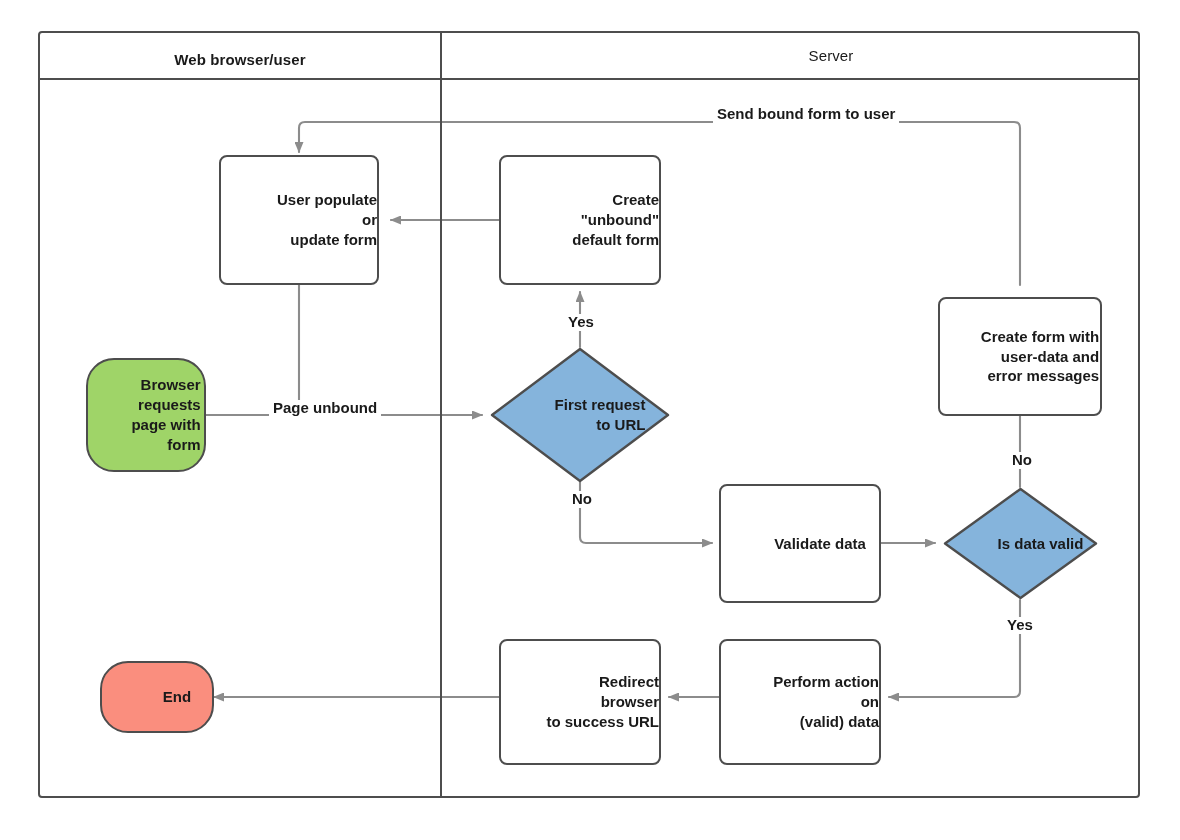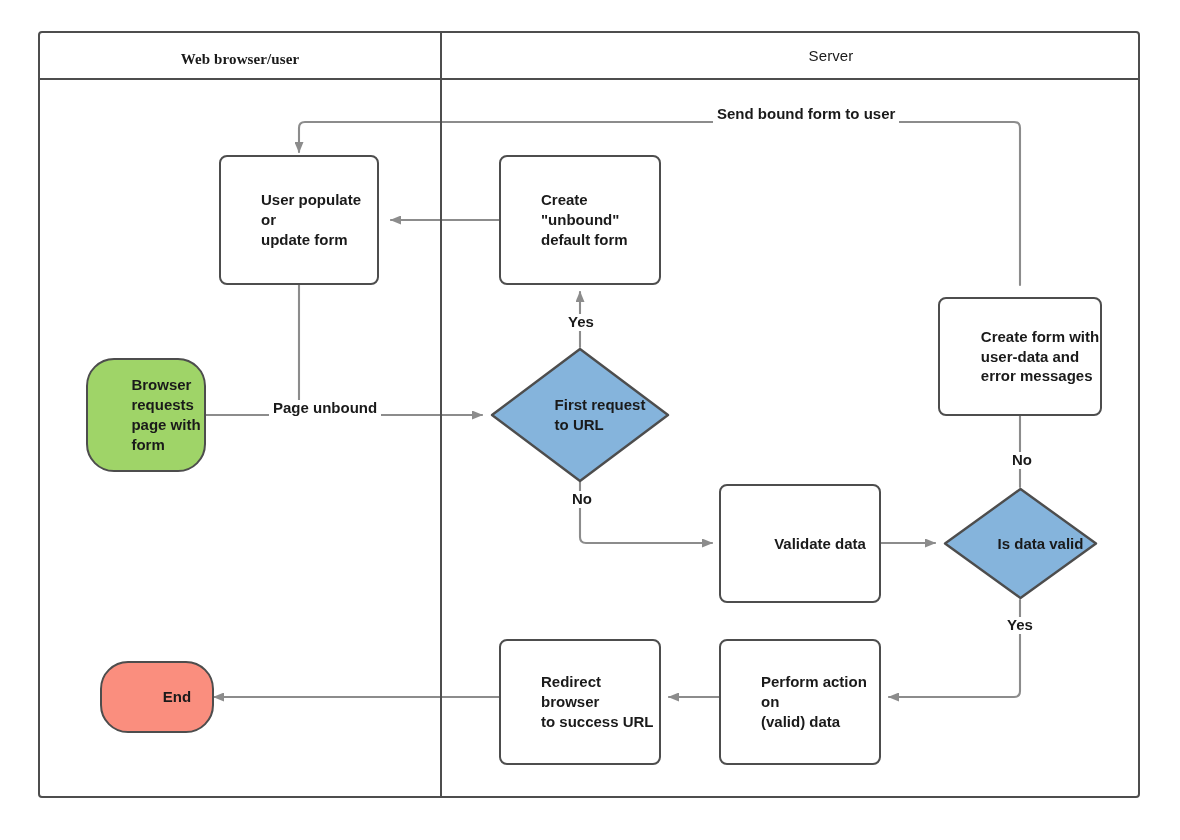--- a/index.html
+++ b/index.html
@@ -30,21 +30,21 @@
     letter-spacing:.1px;
     box-sizing:border-box;
   }
   .lane-header.bold{font-weight:bold;}
 
   
   .node{
     position:absolute;
     box-sizing:border-box;
     display:flex;align-items:center;justify-content:center;
-    text-align:left;
+    text-align:right;
     color:#1a1a1a;
     font-size:15px;
     font-weight:bold;
     line-height:1.32;
     white-space:pre-line;
     z-index:3;
     padding-left:40px;
   }
   .process{
     background:#ffffff;
@@ -118,21 +118,21 @@
       <path d="M499,697 L214,697" marker-end="url(#ah)"></path>
     </g>
   </svg>
 
   <div class="lane-frame" style="left:38px;top:31px;width:1102px;height:767px;"></div>
 
   <div class="lane-divider" style="left:38px;top:78px;width:1102px;height:2px;"></div>
 
   <div class="lane-divider" style="left:440px;top:31px;width:2px;height:767px;"></div>
 
-  <div class="lane-header bold" style="left:40px;top:33px;width:400px;height:53px;font-family:Liberation Serif, serif;">Web browser/user</div>
+  <div class="lane-header bold" style="left:40px;top:33px;width:400px;height:53px;">Web browser/user</div>
   <div class="lane-header" style="left:442px;top:33px;width:696px;height:45px;margin-left:41px;">Server</div>
 
   <div class="node process" style="left:219px;top:155px;width:160px;height:130px;">User populate or
 update form</div>
 
   <div class="node process" style="left:499px;top:155px;width:162px;height:130px;">Create "unbound"
 default form</div>
 
   <div class="node process" style="left:938px;top:297px;width:164px;height:119px;">Create form with
 user-data and

